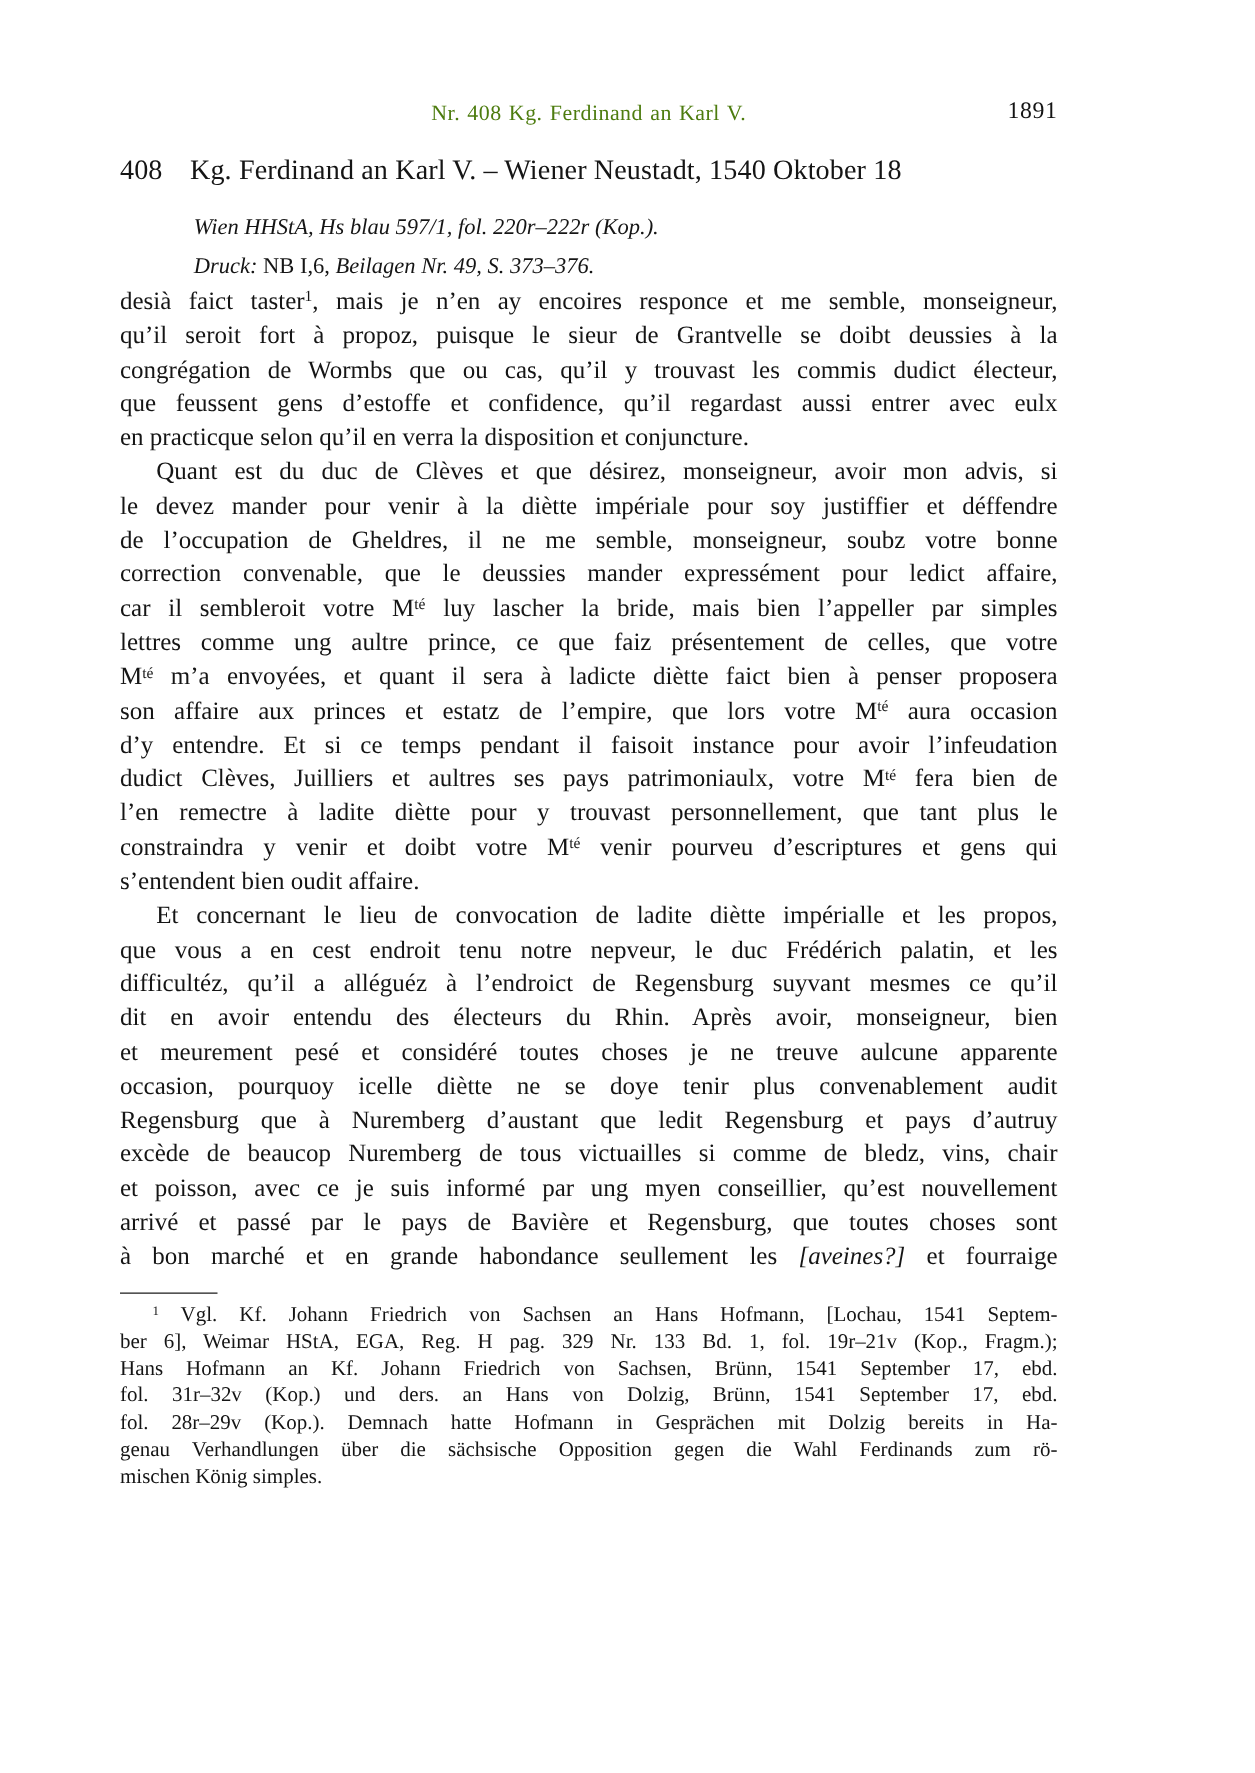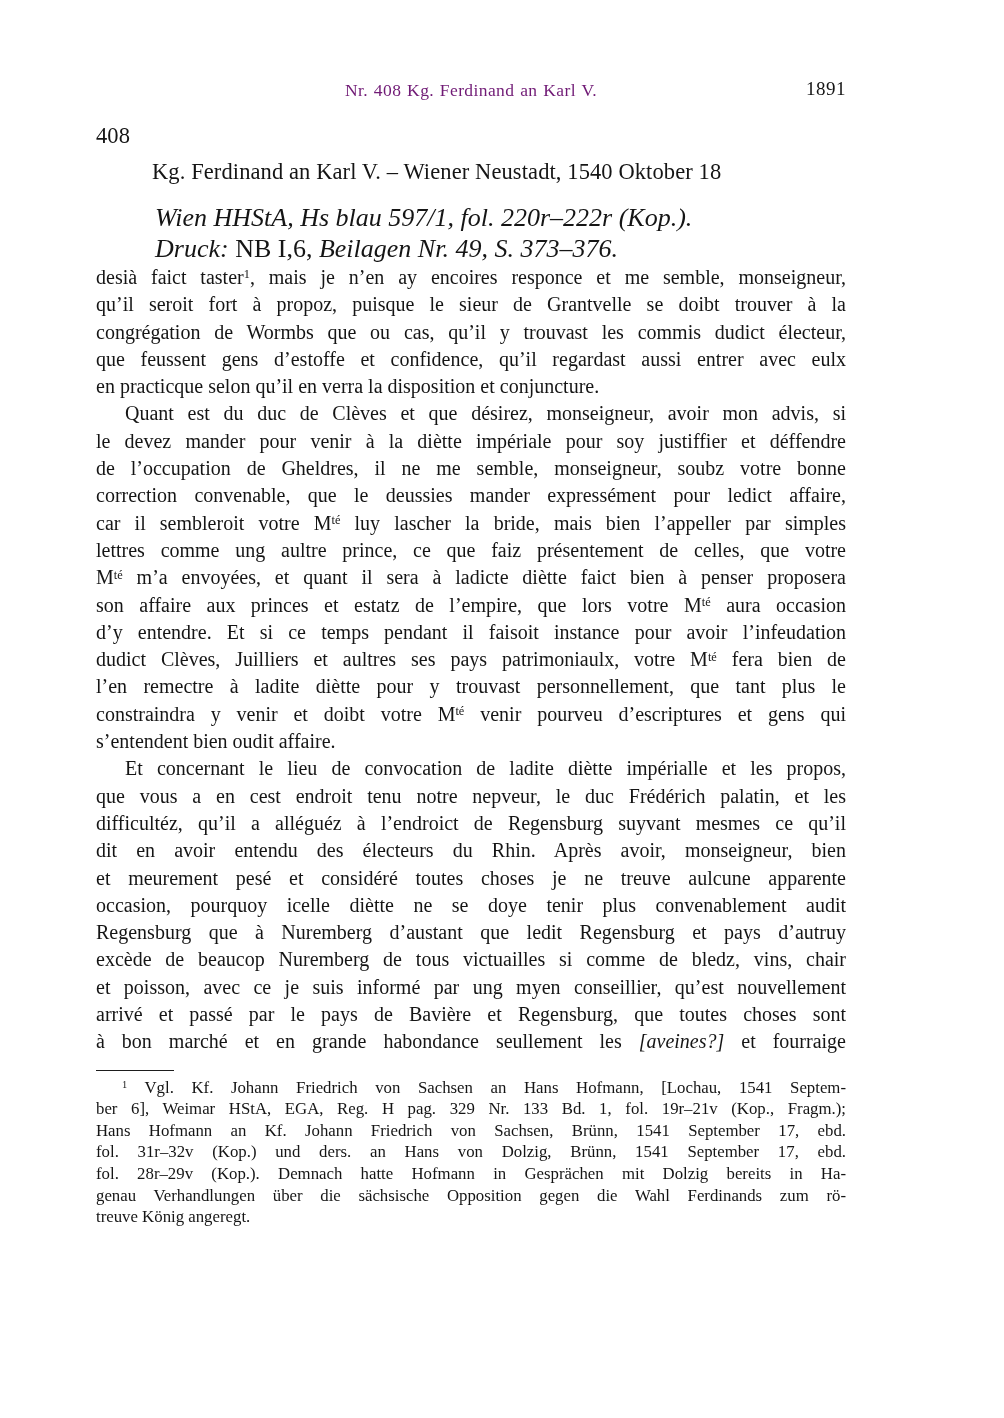--- a/index.html
+++ b/index.html
@@ -27,45 +27,45 @@
   .running-head-row {
     position: relative;
     margin-top: 80px;
     height: 24px;
   }
   .running-head {
     text-align: center;
     font-size: 17.5px;
     letter-spacing: 0.4px;
     word-spacing: 1px;
-    color: #701a75;
+    color: #4d7c0f;
     margin-top: 24px;
   }
   .page-number {
     position: absolute;
     right: 0;
     top: -2px;
     font-size: 19px;
     letter-spacing: 0.5px;
   }
   
   .entry-heading {
     display: flex;
     margin-top: 19px;
     font-weight: normal;
     font-size: 22.5px;
     letter-spacing: 0.1px;
   }
   .entry-number { width: 56px; flex: 0 0 auto; }
-  .entry-title  { flex: 1; margin-top: 36px; }
+  .entry-title  { flex: 1; }
   
   .source-block {
     margin-top: 17px;
     margin-left: 59px;
-    font-size: 26px;
+    font-size: 18px;
     line-height: 31px;
   }
   .source-line { font-style: italic; }
   .roman { font-style: normal; }
   
   .summary-block {
     margin-top: 13px;
     font-style: italic;
   }
   .text-block, .summary-block {
@@ -126,21 +126,21 @@
       <div class="source-line">Wien HHStA, Hs blau 597/1, fol. 220r–222r (Kop.).</div>
       <div>
         <span class="source-line">Druck:</span><span class="roman"> NB I,6, </span><span class="source-line">Beilagen Nr. 49, S. 373–376.</span>
       </div>
     </div>
 
 
     <div class="text-block">
       <div>
           <div class="line">desià faict taster<sup>1</sup>, mais je n’en ay encoires responce et me semble, monseigneur,</div>
-          <div class="line">qu’il seroit fort à propoz, puisque le sieur de Grantvelle se doibt trouver à la</div>
+          <div class="line">qu’il seroit fort à propoz, puisque le sieur de Grantvelle se doibt deussies à la</div>
           <div class="line">congrégation de Wormbs que ou cas, qu’il y trouvast les commis dudict électeur,</div>
           <div class="line">que feussent gens d’estoffe et confidence, qu’il regardast aussi entrer avec eulx</div>
           <div class="line end">en practicque selon qu’il en verra la disposition et conjuncture.</div>
         </div>
       <div>
           <div class="line first">Quant est du duc de Clèves et que désirez, monseigneur, avoir mon advis, si</div>
           <div class="line">le devez mander pour venir à la diètte impériale pour soy justiffier et déffendre</div>
           <div class="line">de l’occupation de Gheldres, il ne me semble, monseigneur, soubz votre bonne</div>
           <div class="line">correction convenable, que le deussies mander expressément pour ledict affaire,</div>
           <div class="line">car il sembleroit votre M<sup>té</sup> luy lascher la bride, mais bien l’appeller par simples</div>
@@ -170,18 +170,18 @@
 
     <div class="footnote-block">
       <hr class="footnote-rule">
       <div class="footnote-lines">
           <div class="line first"><sup>1</sup>  Vgl. Kf. Johann Friedrich von Sachsen an Hans Hofmann, [Lochau, 1541 Septem-</div>
           <div class="line">ber 6], Weimar HStA, EGA, Reg. H pag. 329 Nr. 133 Bd. 1, fol. 19r–21v (Kop., Fragm.);</div>
           <div class="line">Hans Hofmann an Kf. Johann Friedrich von Sachsen, Brünn, 1541 September 17, ebd.</div>
           <div class="line">fol. 31r–32v (Kop.) und ders. an Hans von Dolzig, Brünn, 1541 September 17, ebd.</div>
           <div class="line">fol. 28r–29v (Kop.). Demnach hatte Hofmann in Gesprächen mit Dolzig bereits in Ha-</div>
           <div class="line">genau Verhandlungen über die sächsische Opposition gegen die Wahl Ferdinands zum rö-</div>
-          <div class="line end">treuve König angeregt.</div>
+          <div class="line end">mischen König simples.</div>
         </div>
     </div>
 
   </div>
 </div>
 
 </body></html>

